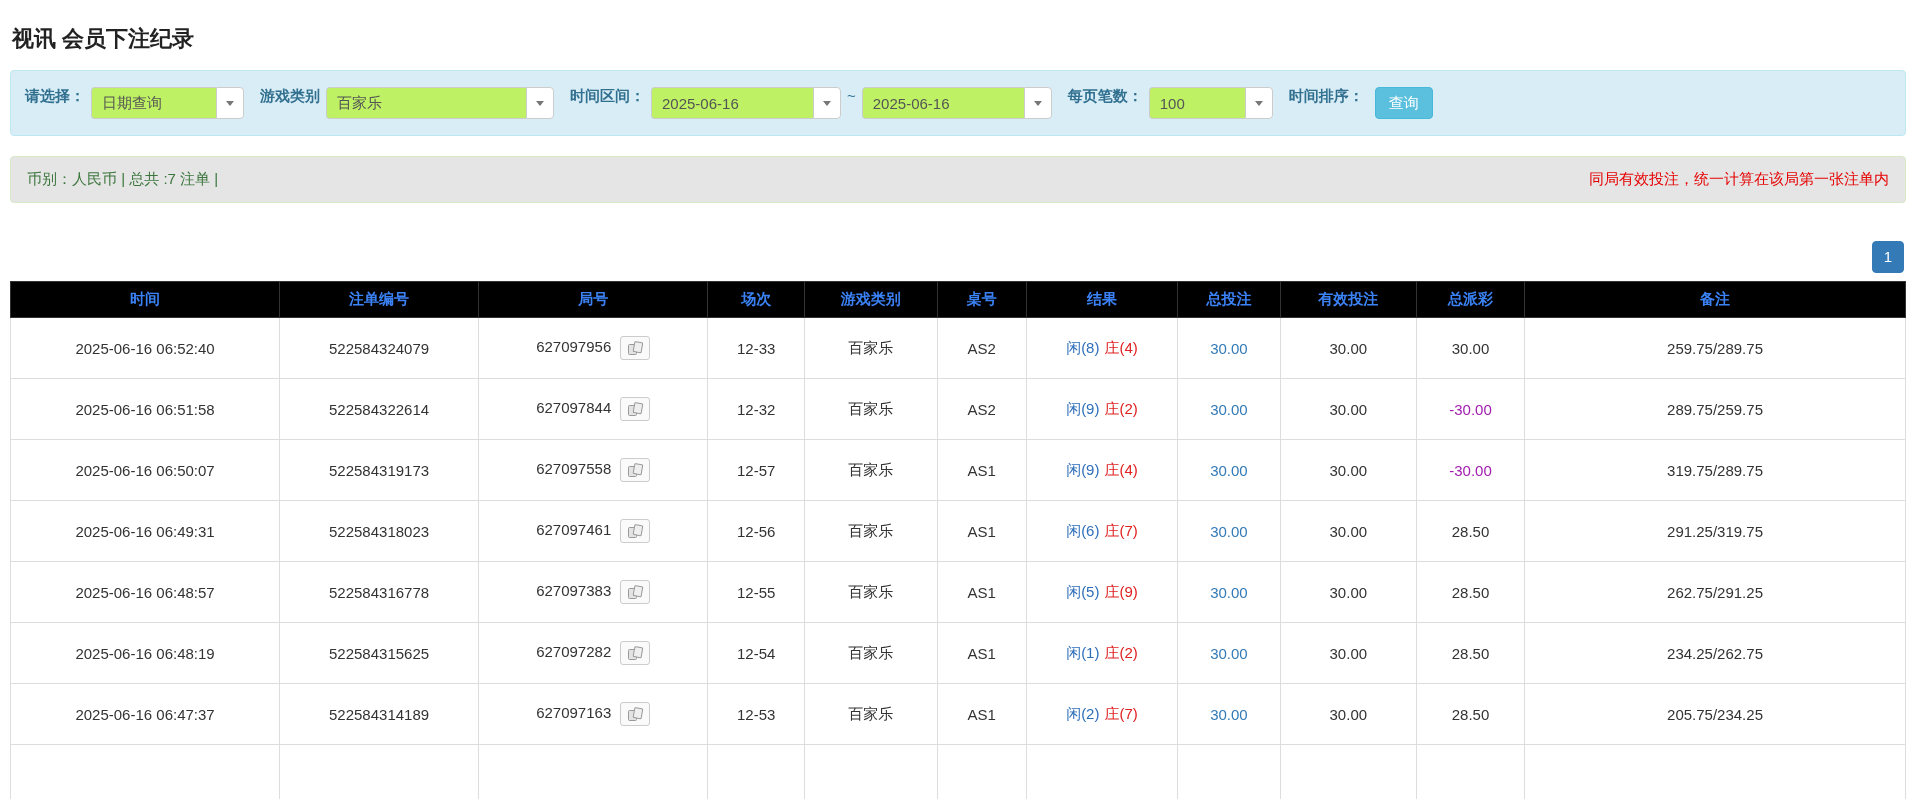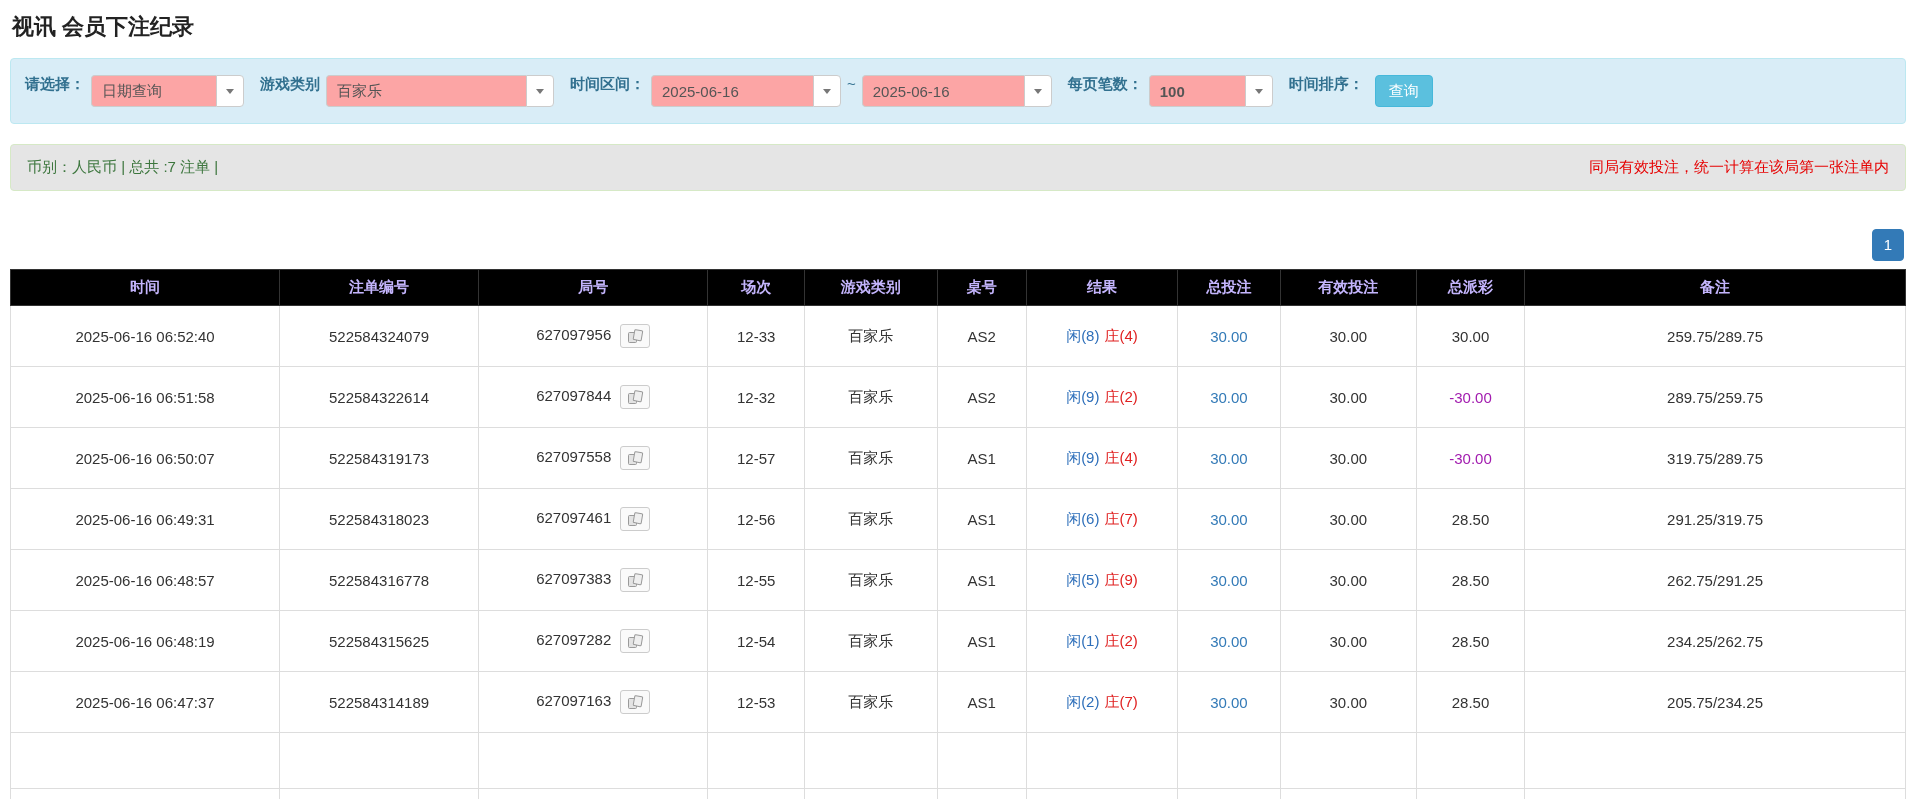--- a/index.html
+++ b/index.html
@@ -9,21 +9,21 @@
     font-family: "Liberation Sans", "DejaVu Sans", sans-serif;
     font-size: 15px;
     color: #333;
     padding: 6px 10px 10px;
     width: 1916px;
   }
   .page-title {
     font-size: 22px;
     font-weight: 700;
     color: #222;
-    margin: 6px 0 16px 2px;
+    margin: 18px 0 16px 2px;
   }
   
   .filter-bar {
     background: #d9edf7;
     border: 1px solid #bce8f1;
     border-radius: 4px;
     padding: 16px 14px;
     display: flex;
     margin-bottom: 20px;
     white-space: nowrap;
@@ -37,21 +37,21 @@
   .combo { display: inline-flex; align-items: stretch; }
   .combo input {
     height: 32px;
     border: 1px solid #ccc;
     border-right: none;
     border-radius: 4px 0 0 4px;
     padding: 4px 10px;
     font-size: 15px;
     color: #555;
     font-family: inherit;
-    background: #fca5a5;
+    background: #bef264;
     outline: none;
   }
   .caret-btn {
     width: 28px;
     height: 32px;
     border: 1px solid #ccc;
     background: #fff;
     border-radius: 0 4px 4px 0;
     display: inline-flex;
     align-items: center;
@@ -63,21 +63,21 @@
     width: 0; height: 0;
     border-left: 4px solid transparent;
     border-right: 4px solid transparent;
     border-top: 5px solid #777;
     display: inline-block;
   }
   .tilde { color: #31708f; margin: 0 6px; }
   .w-select { width: 125px; }
   .w-game   { width: 200px; }
   .w-date   { width: 162px; }
-  .w-size   { width: 96px; font-weight: bold; }
+  .w-size   { width: 96px; }
   .w-sort   { width: 186px; }
   .search-button {
     background: #5bc0de;
     border: 1px solid #46b8da;
     color: #fff;
     border-radius: 4px;
     height: 32px;
     padding: 0 13px;
     font-size: 15px;
     font-family: inherit;
@@ -116,21 +116,21 @@
   }
   
   table.records {
     width: 100%;
     border-collapse: collapse;
     table-layout: fixed;
     font-size: 15px;
   }
   table.records th {
     background: #000;
-    color: #c4b5fd;
+    color: #3b82f6;
     font-weight: 700;
     padding: 8px 4px;
     border: 1px solid #333;
     text-align: center;
   }
   table.records tbody td {
     padding: 18px 6px;
     border: 1px solid #ddd;
     text-align: center;
     background: #fff;

